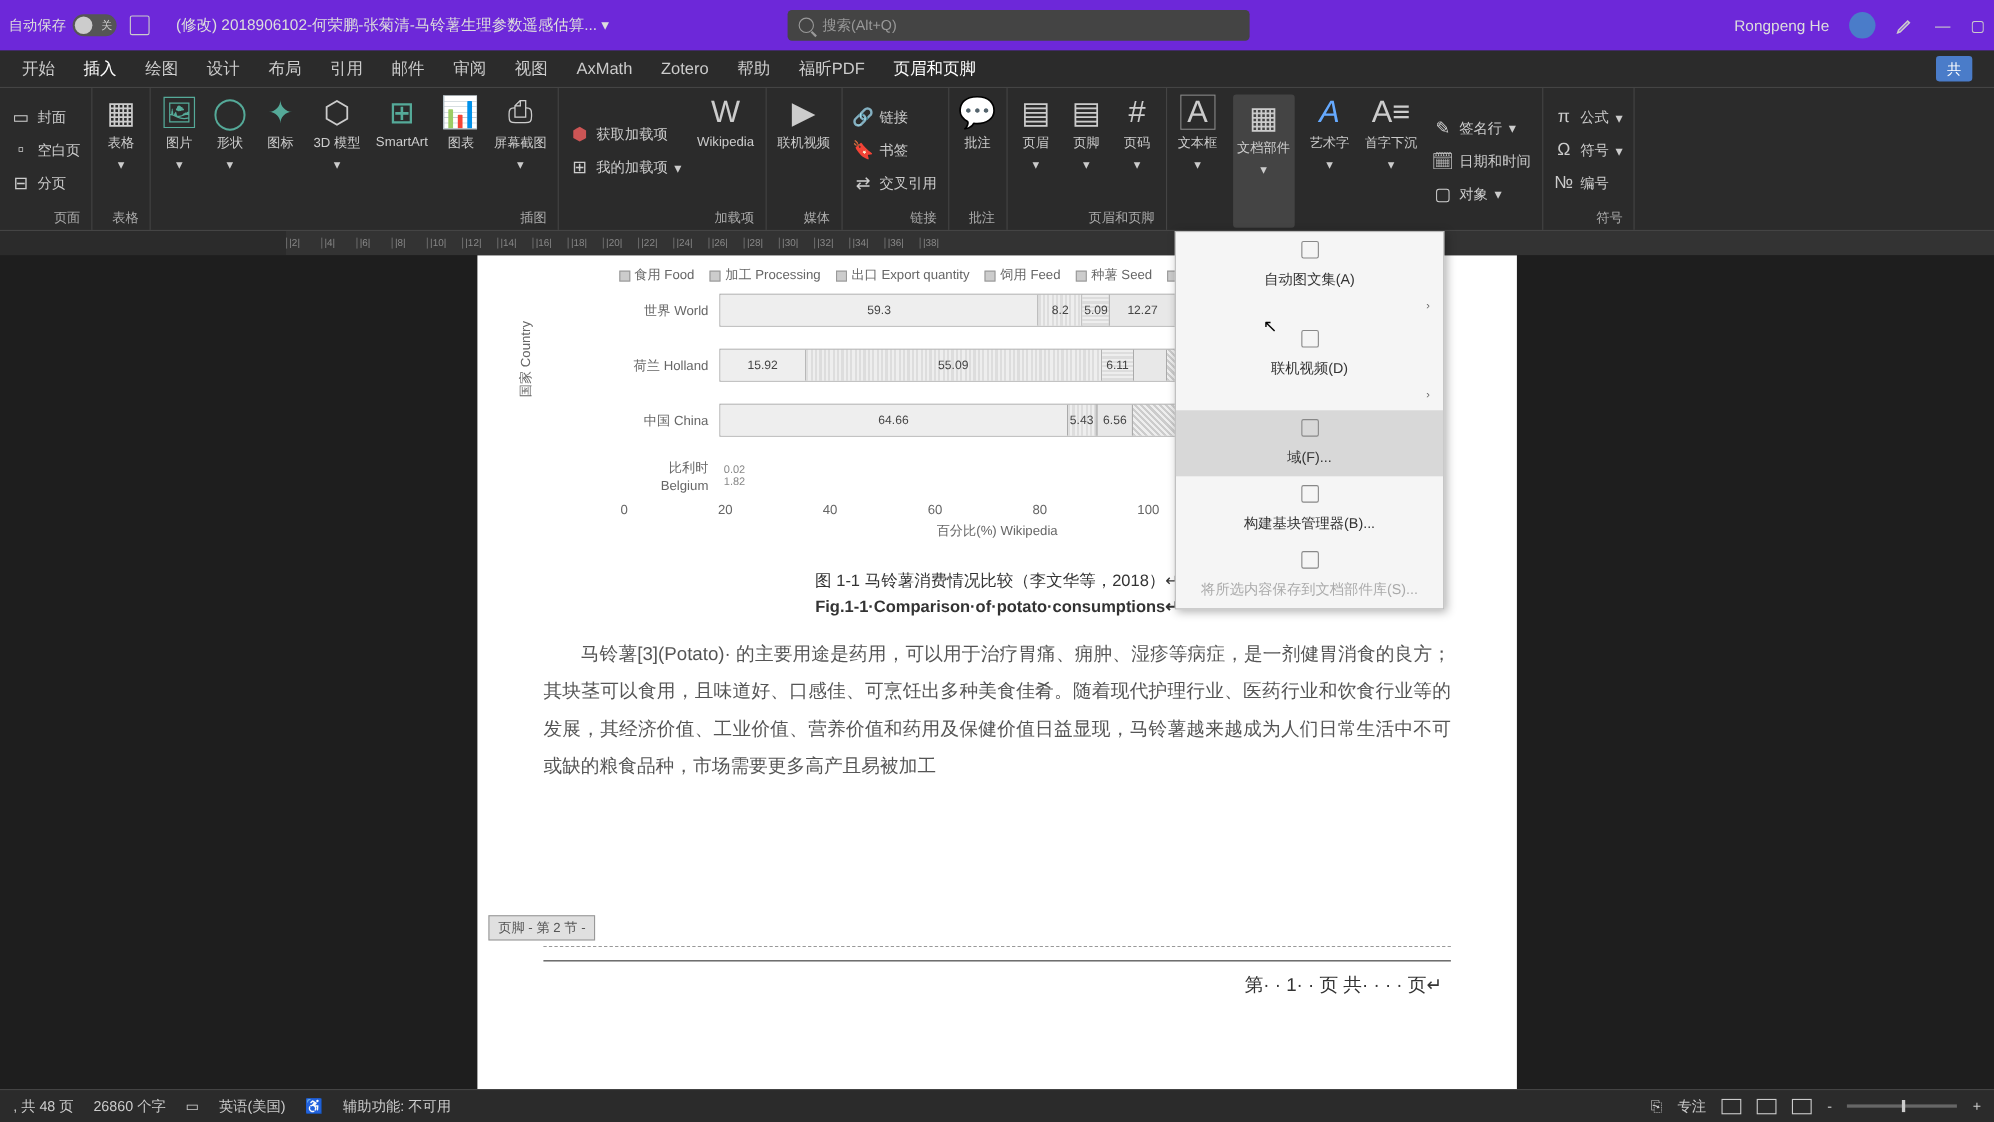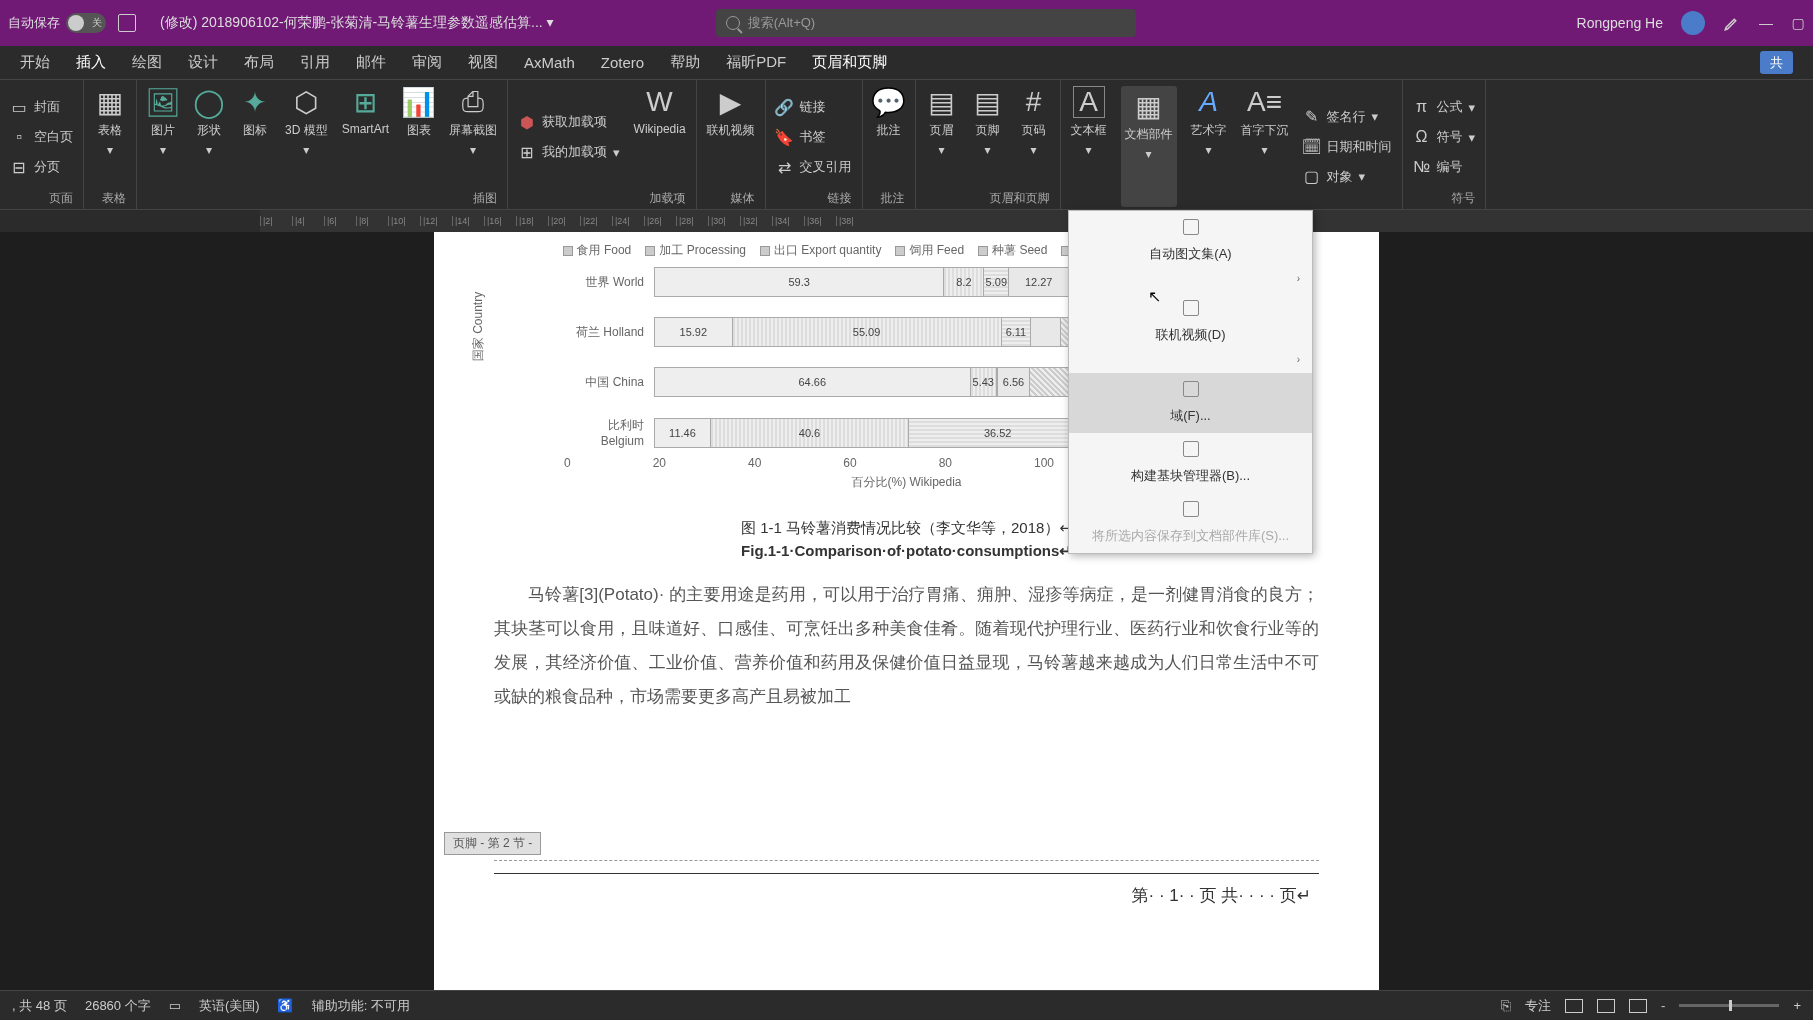--- a/index.html
+++ b/index.html
@@ -1,19 +1,19 @@
 <!DOCTYPE html>
 <html><head>
   <meta charset="utf-8">
   <style>
     * { margin: 0; padding: 0; box-sizing: border-box; font-family: "Segoe UI", "Microsoft YaHei", sans-serif; }
     body { background: #2b2b2b; color: #ccc; width: 1813px; height: 1020px; overflow: hidden; position: relative; }
 
     
-    .title-bar { height: 46px; background: #701a75; display: flex; align-items: center; padding: 0 8px; gap: 12px; }
+    .title-bar { height: 46px; background: #6d28d9; display: flex; align-items: center; padding: 0 8px; gap: 12px; }
     .autosave { display: flex; align-items: center; gap: 6px; font-size: 13px; color: #ddd; }
     .toggle { width: 40px; height: 20px; background: #555; border-radius: 10px; position: relative; display: flex; align-items: center; justify-content: flex-end; padding: 0 4px; font-size: 10px; color: #ccc; }
     .toggle::before { content: ''; width: 16px; height: 16px; background: #ccc; border-radius: 50%; position: absolute; left: 2px; top: 2px; }
     .save-icon { width: 18px; height: 18px; border: 1.5px solid #ccc; border-radius: 2px; position: relative; }
     .doc-title { font-size: 14px; color: #ddd; margin-left: 12px; }
     .search-box { flex: 0 0 420px; height: 28px; background: #444; border-radius: 4px; display: flex; align-items: center; padding: 0 10px; gap: 8px; margin-left: 150px; color: #999; font-size: 13px; }
     .search-icon-svg { width: 14px; height: 14px; border: 1.5px solid #999; border-radius: 50%; position: relative; }
     .search-icon-svg::after { content: ''; position: absolute; width: 6px; height: 1.5px; background: #999; bottom: -2px; right: -4px; transform: rotate(45deg); }
     .title-right { margin-left: auto; display: flex; align-items: center; gap: 18px; }
     .user-name { font-size: 14px; color: #ddd; }
@@ -430,26 +430,20 @@
               <div class="seg" style="width:5.43%">5.43</div>
               <div class="seg" style="width:0.02%"></div>
               <div class="seg" style="width:6.56%">6.56</div>
               <div class="seg" style="width:8.5%"></div>
               <div class="seg" style="width:8.88%"></div>
             </div>
           <div class="chart-row-extra">5.2<br>8.88</div>
         </div>
         <div class="chart-row">
           <div class="chart-row-label">比利时 Belgium</div>
-          <div class="chart-bar">
-              <div class="seg" style="width:11.46%">11.46</div>
-              <div class="seg" style="width:40.6%">40.6</div>
-              <div class="seg" style="width:36.52%">36.52</div>
-              <div class="seg" style="width:11%">11</div>
-            </div>
           <div class="chart-row-extra">0.02<br>1.82</div>
         </div>
       </div>
       <div class="x-axis">
         <div class="x-ticks">
           <span>0</span>
             <span>20</span>
             <span>40</span>
             <span>60</span>
             <span>80</span>

